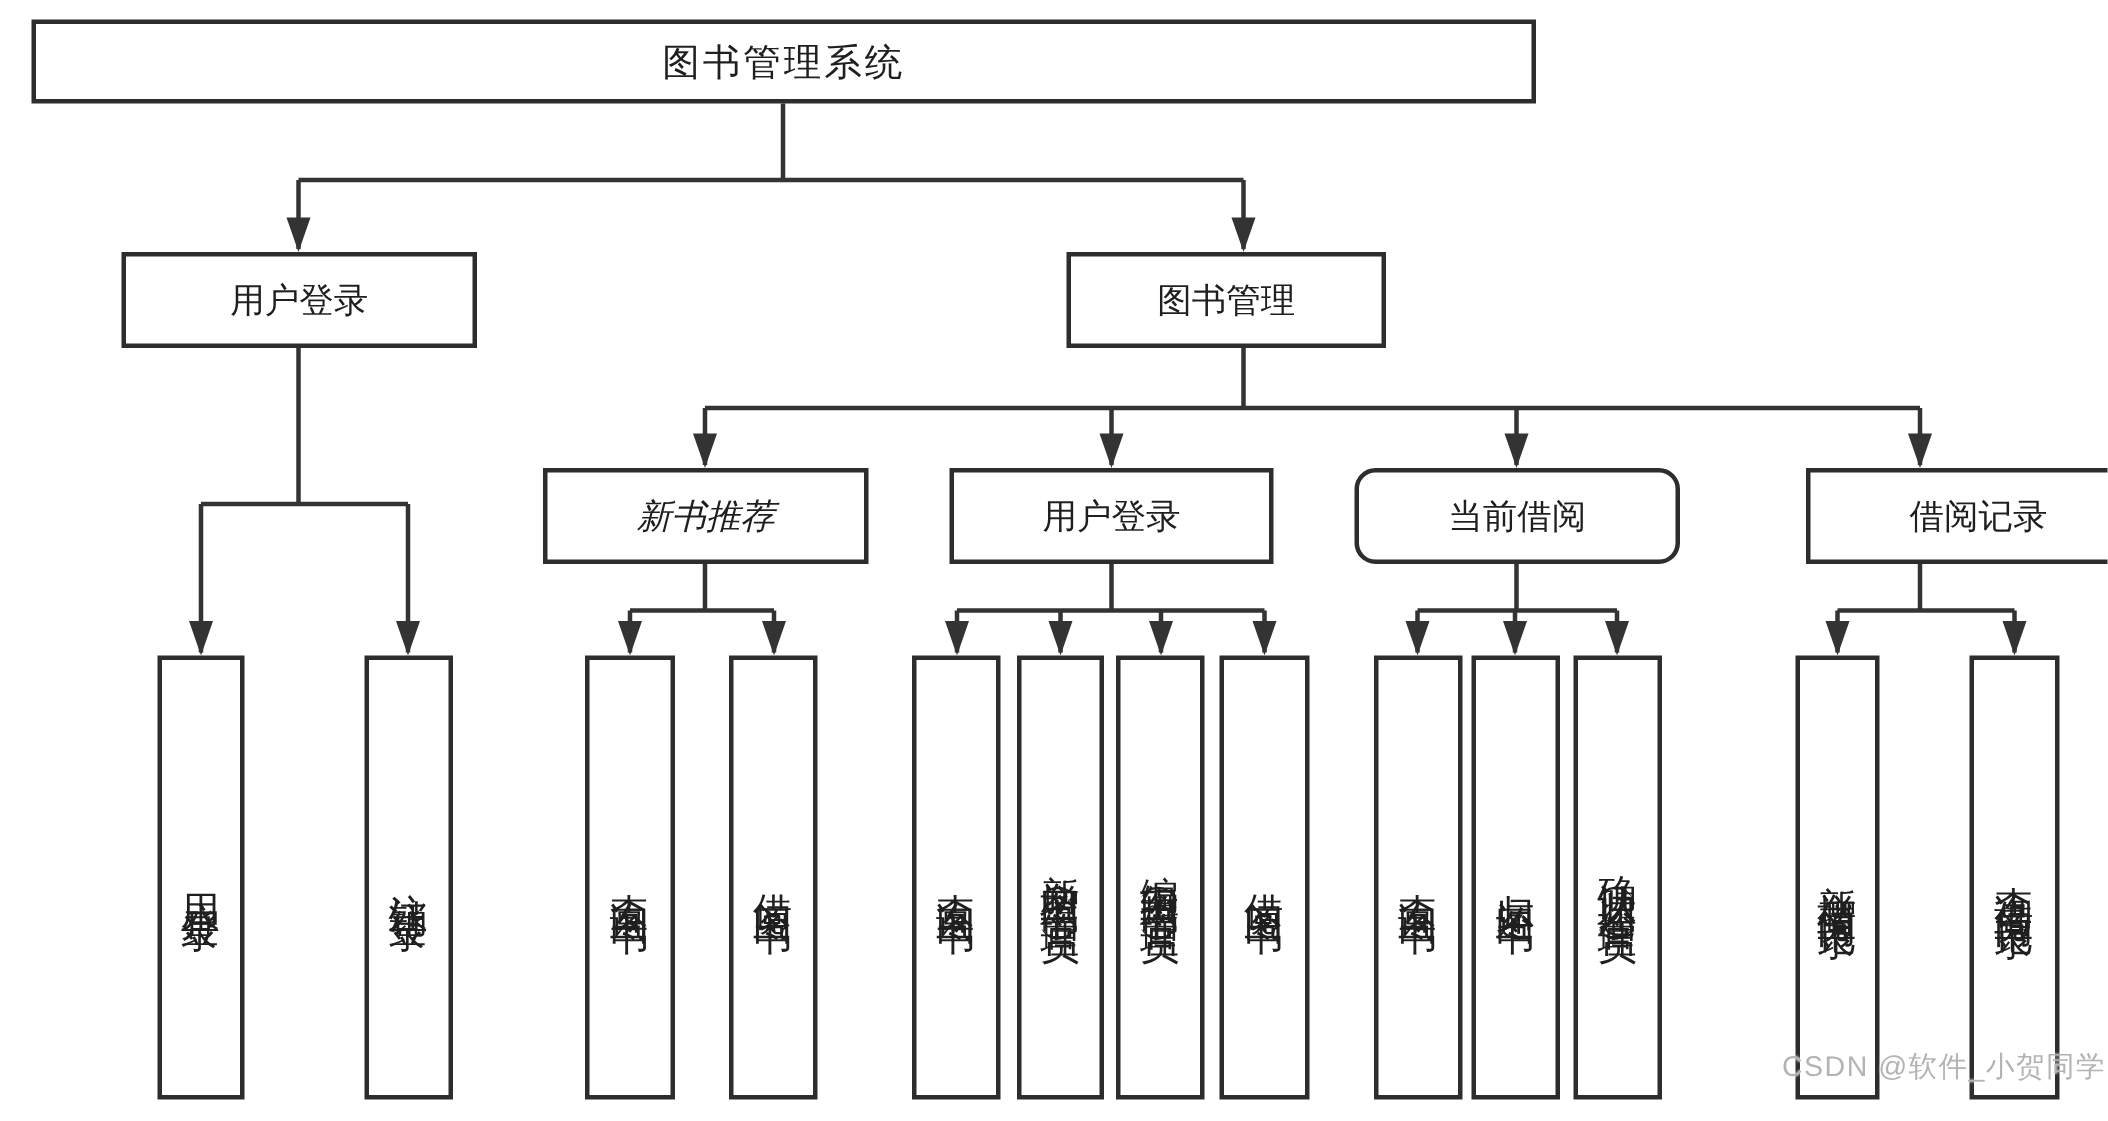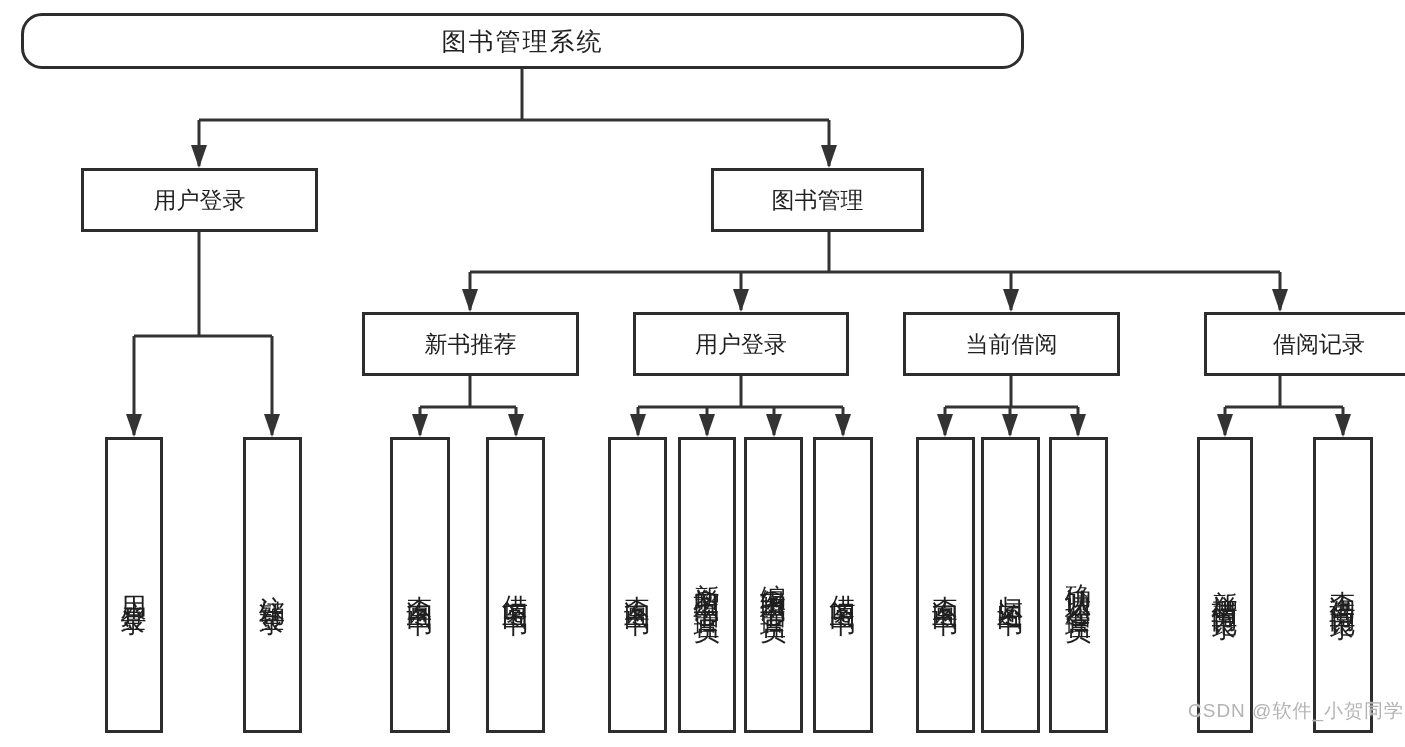--- a/index.html
+++ b/index.html
@@ -12,29 +12,29 @@
   #connector-layer { position:absolute; left:0; top:0; width:1405px; height:747px; }
   #connector-layer path { stroke:#333333; stroke-width:3; fill:none; }
   #connector-layer polygon { fill:#333333; stroke:none; }
 
   .node {
     position:absolute; box-sizing:border-box;
     background:#ffffff; border:3px solid #2d2d2d;
     display:flex; align-items:center; justify-content:center;
     text-align:center;
   }
-  .root-node  { left:21px;  top:13px;  width:1003px; height:56px; font-size:25px; letter-spacing:2px;border-radius:21px; }
+  .root-node  { left:21px;  top:13px;  width:1003px; height:56px; font-size:25px; letter-spacing:2px; }
   .mid-node   { height:64px; font-size:23px; }
 
   .lvl2-user  { left:81px;  top:168px; width:237px; }
   .lvl2-book  { left:711px; top:168px; width:213px; }
 
-  .lvl3-a { left:362px;  top:312px; width:217px; }
+  .lvl3-a { left:362px;  top:312px; width:217px;font-style:italic; }
   .lvl3-b { left:633px;  top:312px; width:216px; }
-  .lvl3-c { left:903px;  top:312px; width:217px; }
+  .lvl3-c { left:903px;  top:312px; width:217px;border-radius:14px; }
   .lvl3-d { left:1204px; top:312px; width:230px; }
 
   .leaf { top:437px; height:296px; }
   .leaf .vtext {
     writing-mode:vertical-rl; text-orientation:mixed;
     font-size:26px; line-height:1; letter-spacing:5px;
     white-space:nowrap;
   }
   .leaf-a1 { left:105px;  width:58px; }
   .leaf-a2 { left:243px;  width:59px; }

